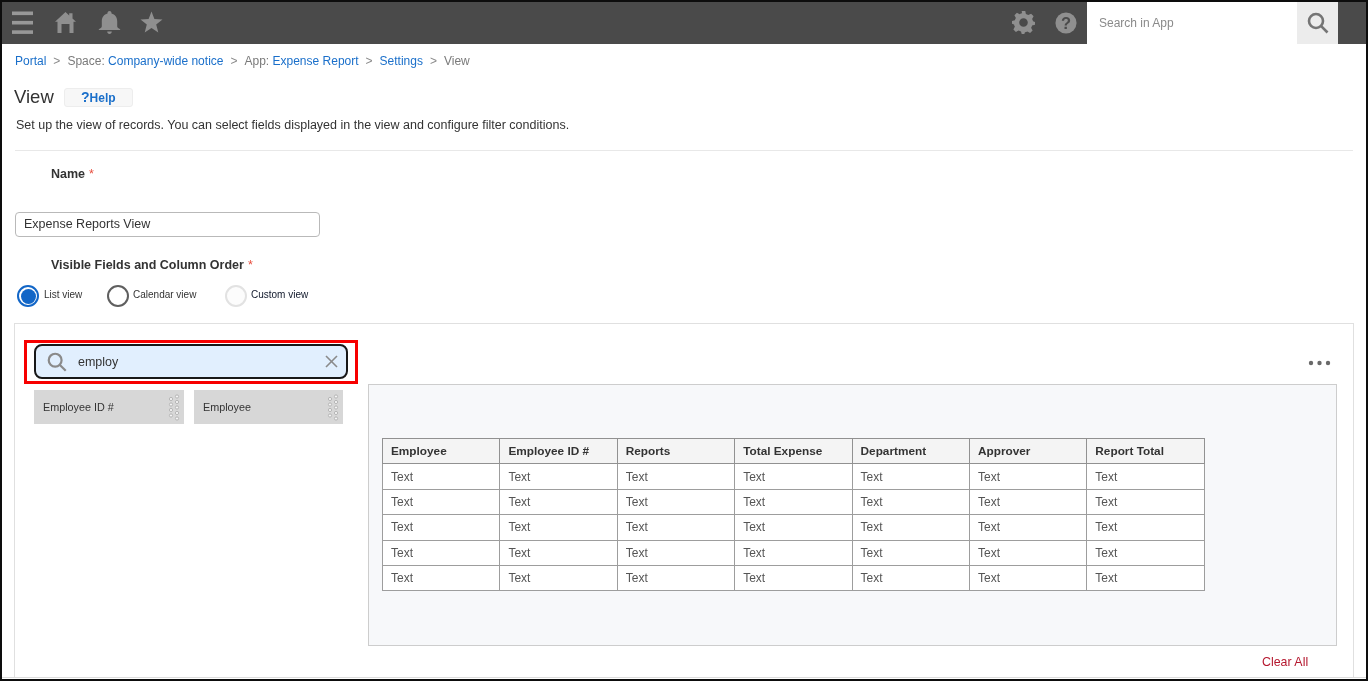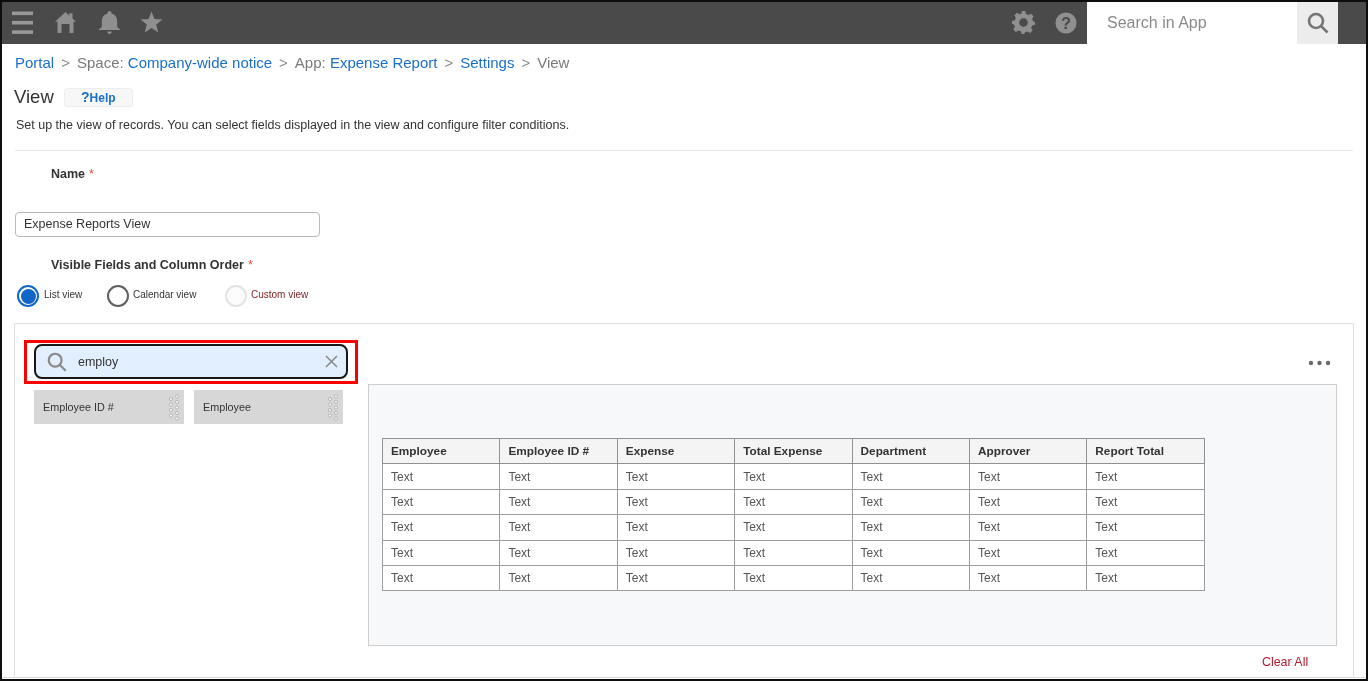--- a/index.html
+++ b/index.html
@@ -3,24 +3,24 @@
 <meta charset="utf-8">
 <style>
 * { margin:0; padding:0; box-sizing:border-box; }
 html,body { width:1368px; height:681px; overflow:hidden; }
 body { font-family:"Liberation Sans", sans-serif; background:#fff; position:relative; }
 #frame { position:absolute; left:0; top:0; width:1368px; height:681px; border:2px solid #0d0d0d; z-index:50; pointer-events:none; }
 #bottomline { position:absolute; left:2px; right:2px; top:677px; height:1px; background:#dcdcdc; z-index:49; }
 
 #topbar { position:absolute; left:2px; top:2px; width:1364px; height:42px; background:#4a4a4a; }
 .tico { position:absolute; }
-#searchbox { position:absolute; left:1087px; top:2px; width:210px; height:42px; background:#fff; font-size:16px; color:#8a8a8a; line-height:42px; padding-left:20px; }
+#searchbox { position:absolute; left:1087px; top:2px; width:210px; height:42px; background:#fff; font-size:12px; color:#8a8a8a; line-height:42px; padding-left:12px; }
 #searchbtn { position:absolute; left:1297px; top:2px; width:41px; height:42px; background:#ececec; }
 
-#crumb { position:absolute; left:15px; top:54px; font-size:15px; color:#7a7a7a; }
+#crumb { position:absolute; left:15px; top:54px; font-size:12px; color:#7a7a7a; }
 #crumb a { color:#1a6fca; text-decoration:none; }
 #crumb .sep { color:#8a8a8a; padding:0 7px; }
 
 #h1 { position:absolute; left:14px; top:86px; font-size:18.5px; color:#333; }
 #help { position:absolute; left:64px; top:88px; background:#f7f7f7; border:1px solid #ededed; border-radius:3px; height:19px; line-height:17px; padding:0 16px; font-size:12px; }
 #help .q { color:#1a6fca; font-size:14px; font-weight:bold; }
 #help .h { color:#1a6fca; font-weight:bold; }
 #desc { position:absolute; left:16px; top:118px; font-size:12.5px; color:#333; }
 #divider { position:absolute; left:15px; top:150px; width:1338px; height:1px; background:#e8e8e8; }
 .lbl { position:absolute; left:15px; font-size:12.5px; font-weight:bold; color:#333;padding-left:36px; }
@@ -98,21 +98,21 @@
   <span class="rad" style="left:0;border:2px solid #1266c7;background:#fff"></span>
   <span style="position:absolute;left:3.5px;top:3.5px;width:15px;height:15px;border-radius:50%;background:#1266c7"></span>
   <span class="rlbl" style="left:27px">List view</span>
 </div>
 <div class="radiorow" style="left:107px">
   <span class="rad" style="left:0;border:2px solid #5f5f5f;background:#fff"></span>
   <span class="rlbl" style="left:26px">Calendar view</span>
 </div>
 <div class="radiorow" style="left:225px">
   <span class="rad" style="left:0;border:2px solid #e2e2e2;background:#fcfcfc"></span>
-  <span class="rlbl" style="left:26px;color:#7f1d1d">Custom view</span>
+  <span class="rlbl" style="left:26px;color:#0f172a">Custom view</span>
 </div>
 
 <div id="outerbox"></div>
 <div id="redbox"></div>
 <div id="fsearch">
   <svg style="position:absolute;left:10px;top:5px" width="22" height="22" viewBox="0 0 24 24">
     <circle cx="10" cy="10" r="7" fill="none" stroke="#8a8a8a" stroke-width="2.4"></circle>
     <line x1="15.2" y1="15.2" x2="21.5" y2="21.5" stroke="#8a8a8a" stroke-width="2.4"></line>
   </svg>
   <span class="txt">employ</span>
@@ -158,21 +158,21 @@
   <circle cx="12.5" cy="4" r="2.2" fill="#696969"></circle>
   <circle cx="21" cy="4" r="2.2" fill="#696969"></circle>
 </svg>
 
 <div id="preview">
   <table id="ptable">
     <tbody>
         <tr>
           <th>Employee</th>
           <th>Employee ID #</th>
-          <th>Expense</th>
+          <th>Reports</th>
           <th>Total Expense</th>
           <th>Department</th>
           <th>Approver</th>
           <th>Report Total</th>
         </tr>
     <tr>
           <td>Text</td>
           <td>Text</td>
           <td>Text</td>
           <td>Text</td>

